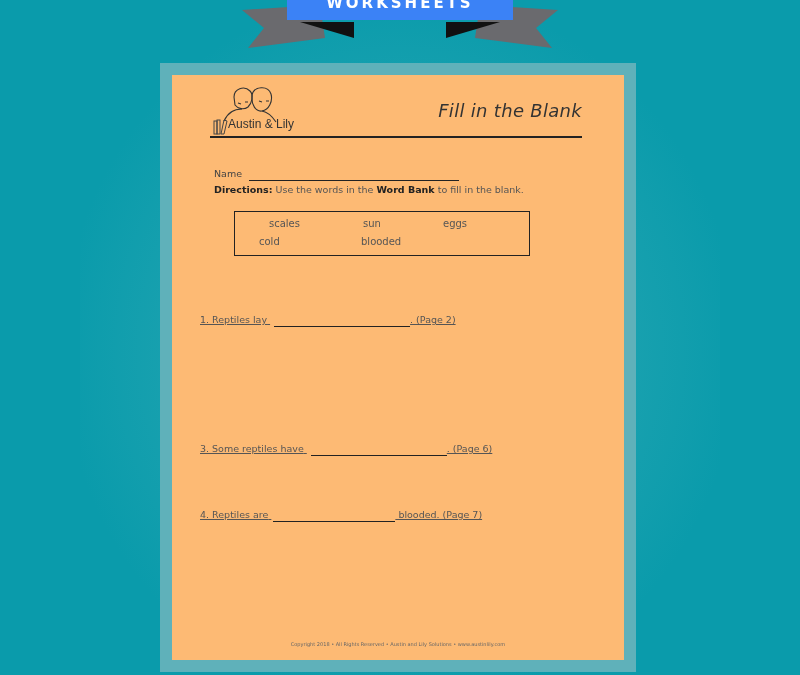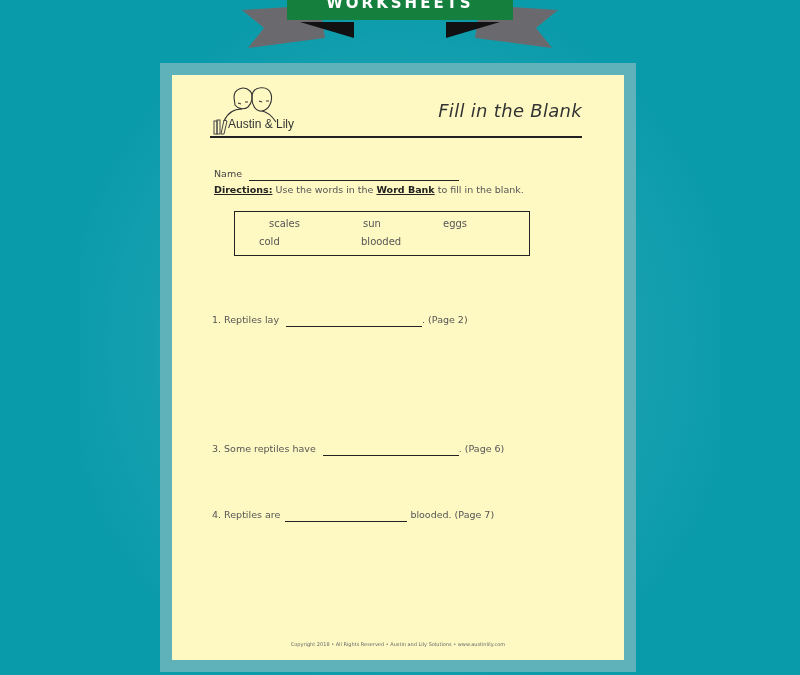--- a/index.html
+++ b/index.html
@@ -11,53 +11,53 @@
   .glow {
     position:absolute; left:80px; top:10px; width:640px; height:680px;
     background:radial-gradient(ellipse at center, rgba(120,200,205,0.55) 0%, rgba(60,175,185,0.35) 45%, rgba(10,155,171,0) 75%);
   }
   .frame {
     position:absolute; left:160px; top:63px; width:476px; height:609px;
     background:#5fb1ba;
   }
   .page {
     position:absolute; left:172px; top:75px; width:452px; height:585px;
-    background:#fef9c3;
+    background:#fdba74;
   }
   
   .ribbon { position:absolute; left:230px; top:0; width:340px; height:50px; }
   .ribbon-band {
     position:absolute; left:57px; top:0; width:226px; height:20px;
-    background:#15803d;
+    background:#3b82f6;
     color:#ffffff; font-weight:bold; font-size:15px; letter-spacing:3px;
     text-align:center; line-height:6px; overflow:hidden;
     font-family:"DejaVu Sans", sans-serif;
   }
   
   .logo { position:absolute; left:40px; top:6px; width:80px; height:56px; }
   .logo-text {
     position:absolute; left:56px; top:42px; font-size:12px; color:#333;
     font-family:"Liberation Sans", sans-serif;
   }
   .title {
     position:absolute; right:42px; top:25px; font-size:18px; color:#333;
     letter-spacing:0.3px;
     font-style:italic;
   }
   .rule { position:absolute; left:38px; top:61px; width:372px; height:2px; background:#222; }
   .name-row { position:absolute; left:42px; top:77px; font-size:9.5px; color:#444;margin-top:16px; }
   .name-line { display:inline-block; width:210px; border-bottom:1px solid #222; margin-left:4px; vertical-align:-1px; }
   .directions { position:absolute; left:42px; top:109px; font-size:9.5px; color:#555; }
-  .directions b { color:#222;text-decoration:underline; }
+  .directions b { color:#222; }
   .wordbank {
     position:absolute; left:62px; top:136px; width:294px; height:43px;
     border:1.5px solid #222;
   }
   .word { position:absolute; font-size:10px; color:#555; }
-  .q { position:absolute; left:40px; font-size:9.5px; color:#555; white-space:nowrap; }
+  .q { position:absolute; left:28px; font-size:9.5px; color:#555; white-space:nowrap;text-decoration:underline; }
   .blank { display:inline-block; border-bottom:1px solid #222; vertical-align:-1px; }
   .copyright {
     position:absolute; left:0; width:100%; top:566px; text-align:center;
     font-size:5px; color:#666;
   }
 </style>
 </head>
 <body>
 
 <div class="glow"></div>

